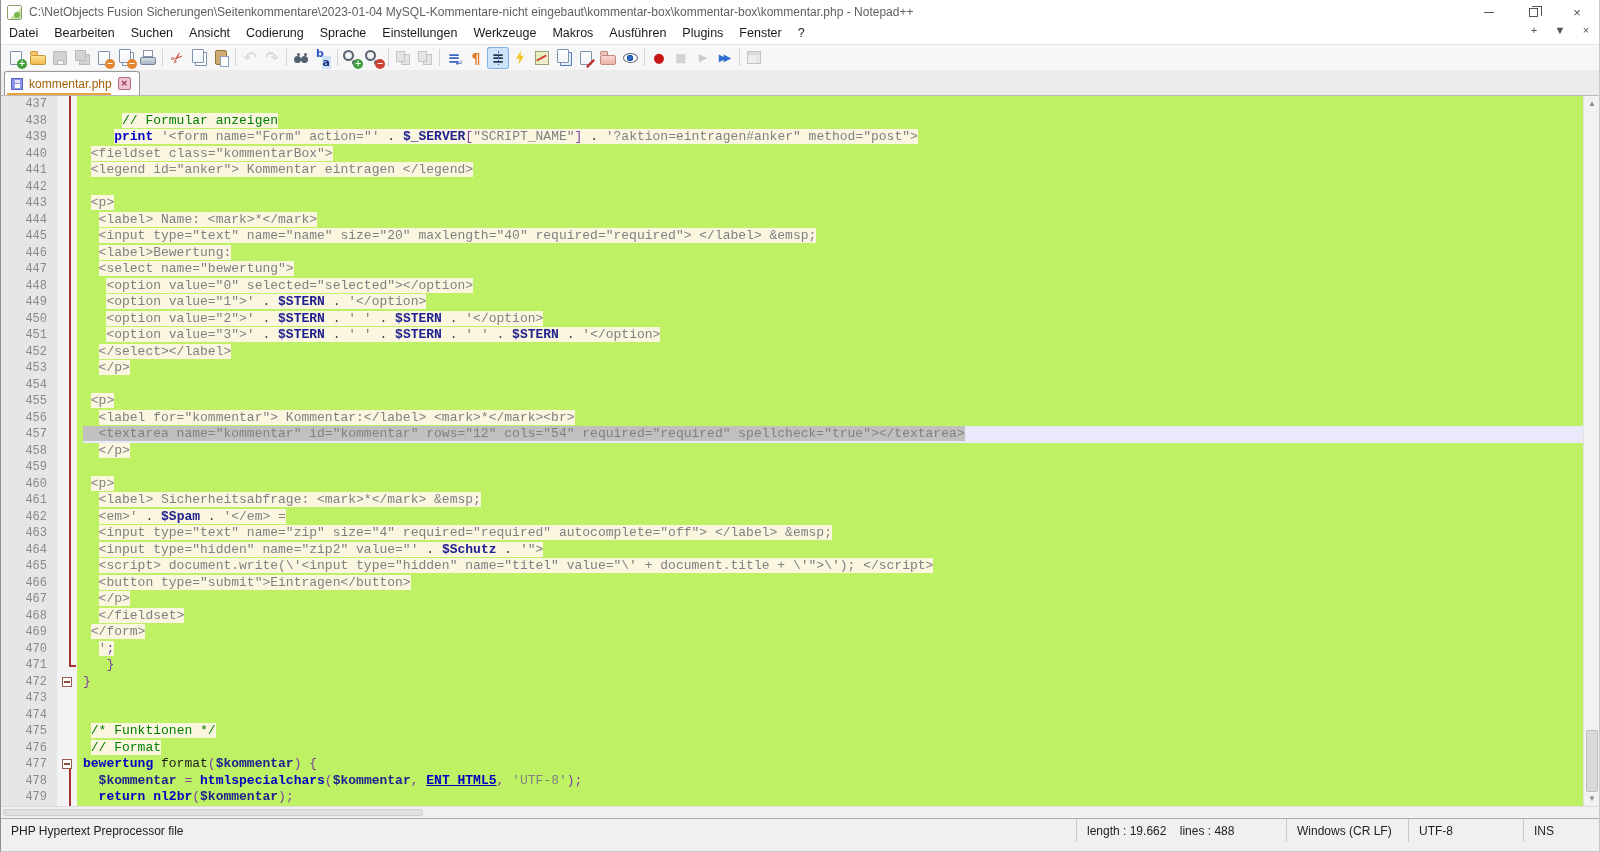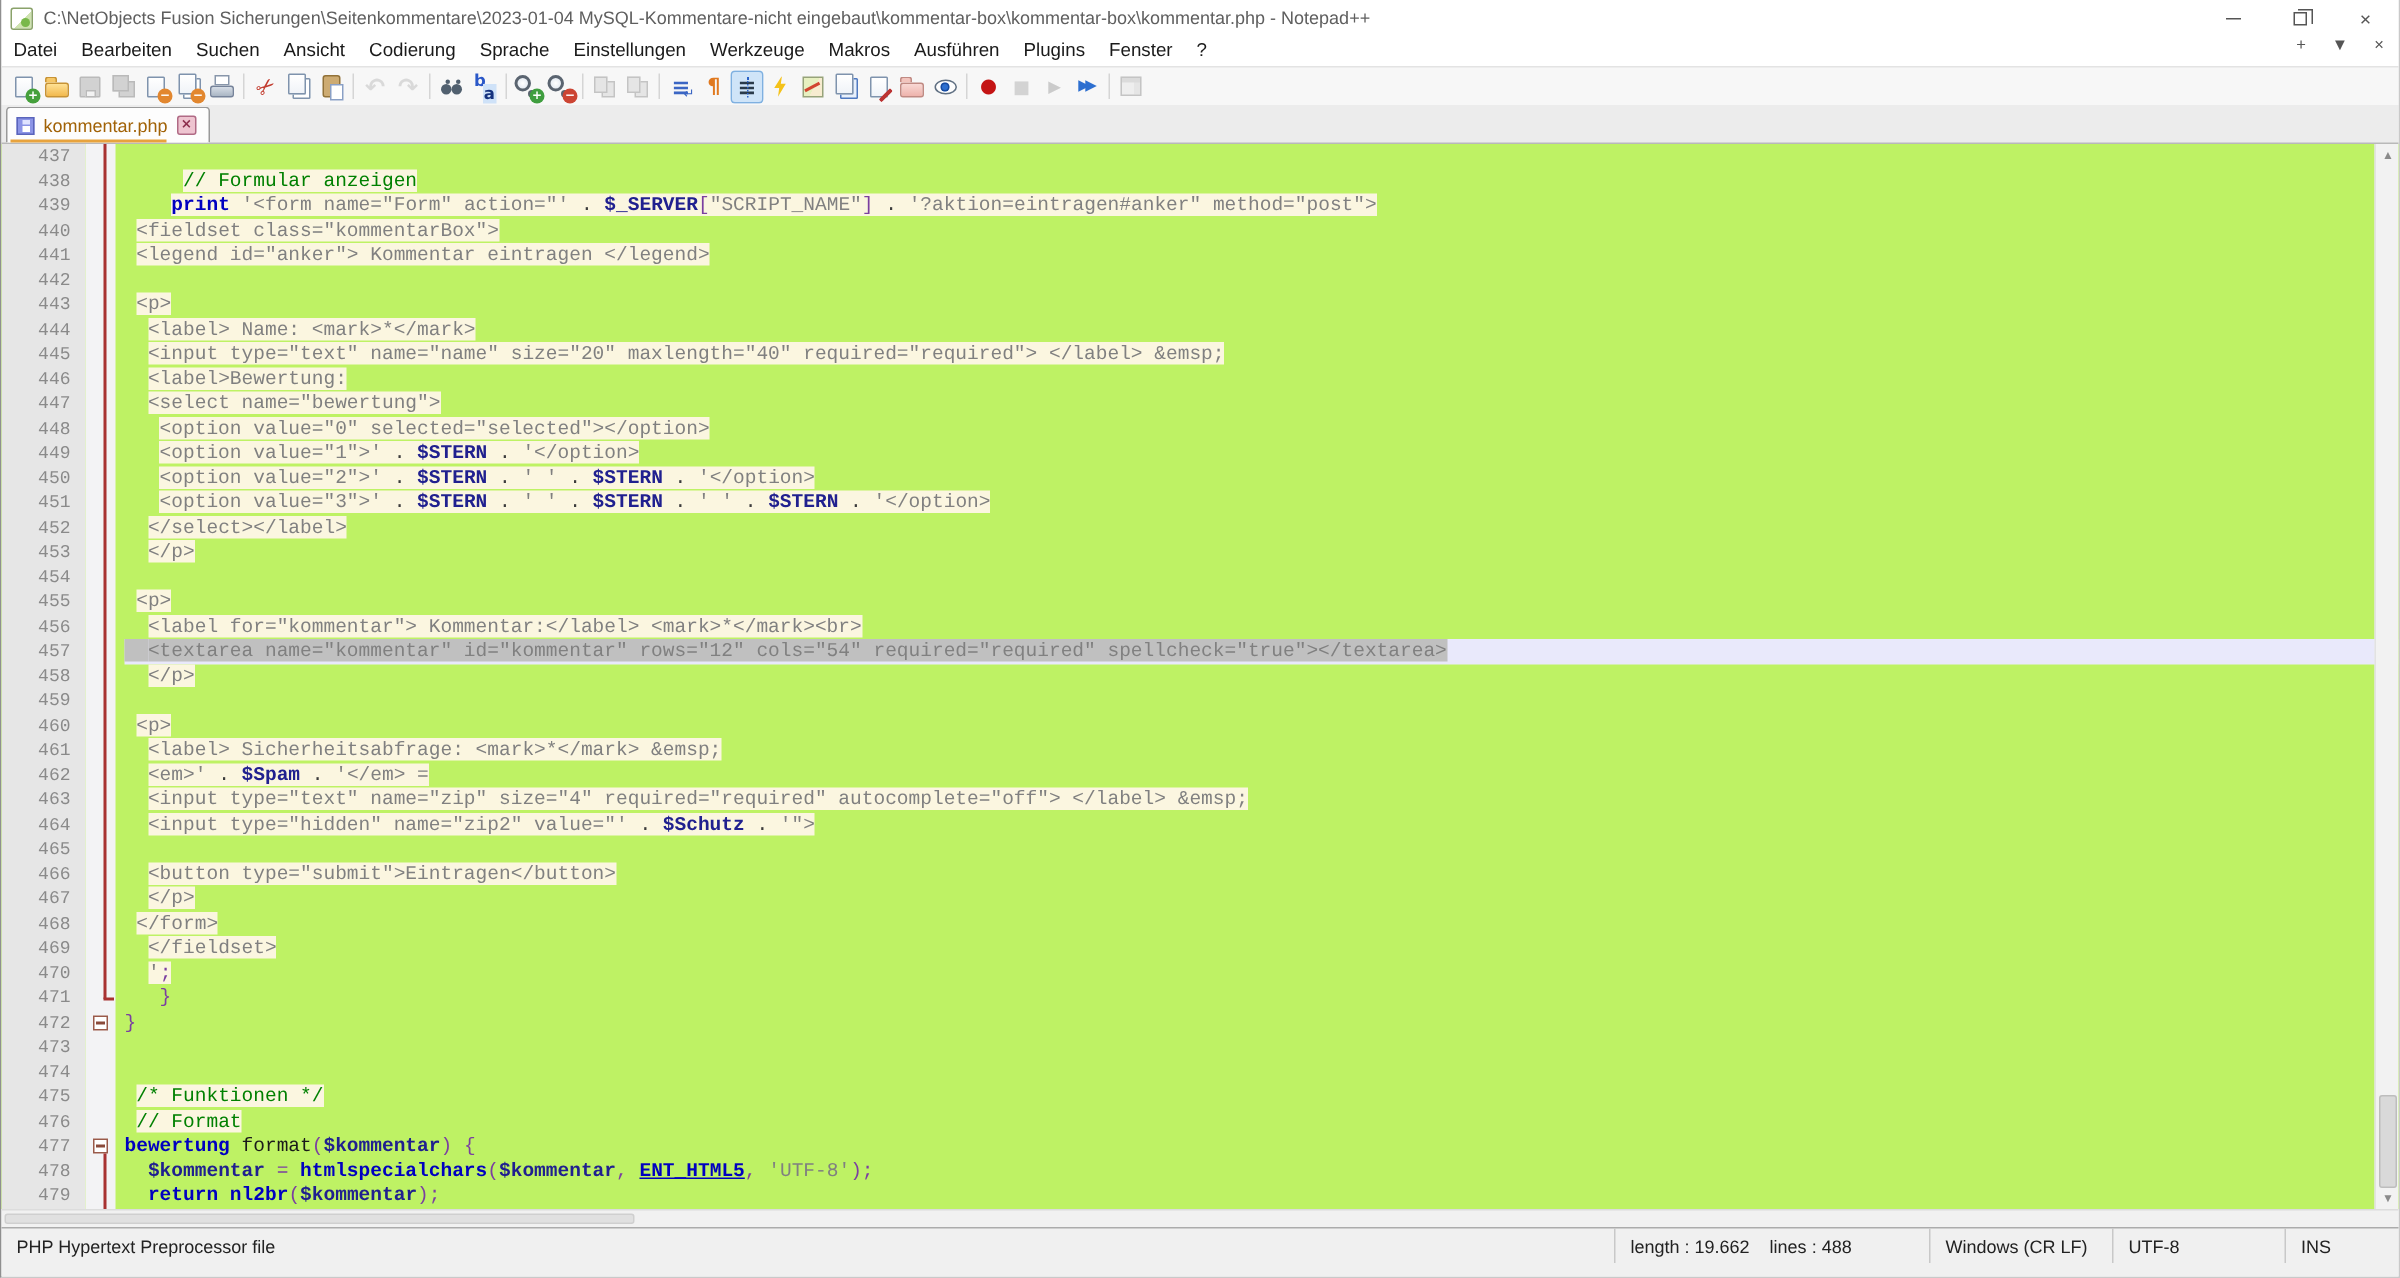--- a/index.html
+++ b/index.html
@@ -323,25 +323,25 @@
         <div class="row"><span class="ind"> </span><span class="code cream"><span class="t-str">&lt;p&gt;</span></span></div>
         <div class="row"><span class="ind">  </span><span class="code cream"><span class="t-str">&lt;label for="kommentar"&gt; Kommentar:&lt;/label&gt; &lt;mark&gt;*&lt;/mark&gt;&lt;br&gt;</span></span></div>
         <div class="row cur"><span class="ind">  </span><span class="code cream sel"><span class="t-str">&lt;textarea name="kommentar" id="kommentar" rows="12" cols="54" required="required" spellcheck="true"&gt;&lt;/textarea&gt;</span></span></div>
         <div class="row"><span class="ind">  </span><span class="code cream"><span class="t-str">&lt;/p&gt;</span></span></div>
         <div class="row"><span class="ind"></span><span class="code"></span></div>
         <div class="row"><span class="ind"> </span><span class="code cream"><span class="t-str">&lt;p&gt;</span></span></div>
         <div class="row"><span class="ind">  </span><span class="code cream"><span class="t-str">&lt;label&gt; Sicherheitsabfrage: &lt;mark&gt;*&lt;/mark&gt; &amp;emsp;</span></span></div>
         <div class="row"><span class="ind">  </span><span class="code cream"><span class="t-str">&lt;em&gt;'</span><span class="t-dot"> . </span><span class="t-var">$Spam</span><span class="t-dot"> . </span><span class="t-str">'&lt;/em&gt; =</span></span></div>
         <div class="row"><span class="ind">  </span><span class="code cream"><span class="t-str">&lt;input type="text" name="zip" size="4" required="required" autocomplete="off"&gt; &lt;/label&gt; &amp;emsp;</span></span></div>
         <div class="row"><span class="ind">  </span><span class="code cream"><span class="t-str">&lt;input type="hidden" name="zip2" value="'</span><span class="t-dot"> . </span><span class="t-var">$Schutz</span><span class="t-dot"> . </span><span class="t-str">'"&gt;</span></span></div>
-        <div class="row"><span class="ind">  </span></div>
+        <div class="row"><span class="ind">  </span><span class="code cream"><span class="t-str">&lt;script&gt; document.write(\'&lt;input type="hidden" name="titel" value="\' + document.title + \'"&gt;\'); &lt;/script&gt;</span></span></div>
         <div class="row"><span class="ind">  </span><span class="code cream"><span class="t-str">&lt;button type="submit"&gt;Eintragen&lt;/button&gt;</span></span></div>
         <div class="row"><span class="ind">  </span><span class="code cream"><span class="t-str">&lt;/p&gt;</span></span></div>
+        <div class="row"><span class="ind">  </span><span class="code cream"><span class="t-str">&lt;/fieldset&gt;</span></span></div>
         <div class="row"><span class="ind"> </span><span class="code cream"><span class="t-str">&lt;/form&gt;</span></span></div>
-        <div class="row"><span class="ind">  </span><span class="code cream"><span class="t-str">&lt;/fieldset&gt;</span></span></div>
         <div class="row"><span class="ind">  </span><span class="code cream"><span class="t-str">'</span><span class="t-op">;</span></span></div>
         <div class="row"><span class="ind">   </span><span class="code"><span class="t-op">}</span></span></div>
         <div class="row"><span class="ind"></span><span class="code"><span class="t-op">}</span></span></div>
         <div class="row"><span class="ind"></span><span class="code"></span></div>
         <div class="row"><span class="ind"></span><span class="code"></span></div>
         <div class="row"><span class="ind"> </span><span class="code cream"><span class="t-cmt">/* Funktionen */</span></span></div>
         <div class="row"><span class="ind"> </span><span class="code cream"><span class="t-cmt">// Format</span></span></div>
         <div class="row"><span class="ind"></span><span class="code"><span class="t-kw">bewertung</span><span class="t-txt"> format</span><span class="t-op">(</span><span class="t-var">$kommentar</span><span class="t-op">)</span><span class="t-txt"> </span><span class="t-op">{</span></span></div>
         <div class="row"><span class="ind">  </span><span class="code"><span class="t-var">$kommentar</span><span class="t-op"> = </span><span class="t-kw">htmlspecialchars</span><span class="t-op">(</span><span class="t-var">$kommentar</span><span class="t-op">,</span><span class="t-txt"> </span><span class="t-con">ENT_HTML5</span><span class="t-op">,</span><span class="t-txt"> </span><span class="t-str">'UTF-8'</span><span class="t-op">);</span></span></div>
         <div class="row"><span class="ind">  </span><span class="code"><span class="t-kw">return</span><span class="t-txt"> </span><span class="t-kw">nl2br</span><span class="t-op">(</span><span class="t-var">$kommentar</span><span class="t-op">);</span></span></div>

